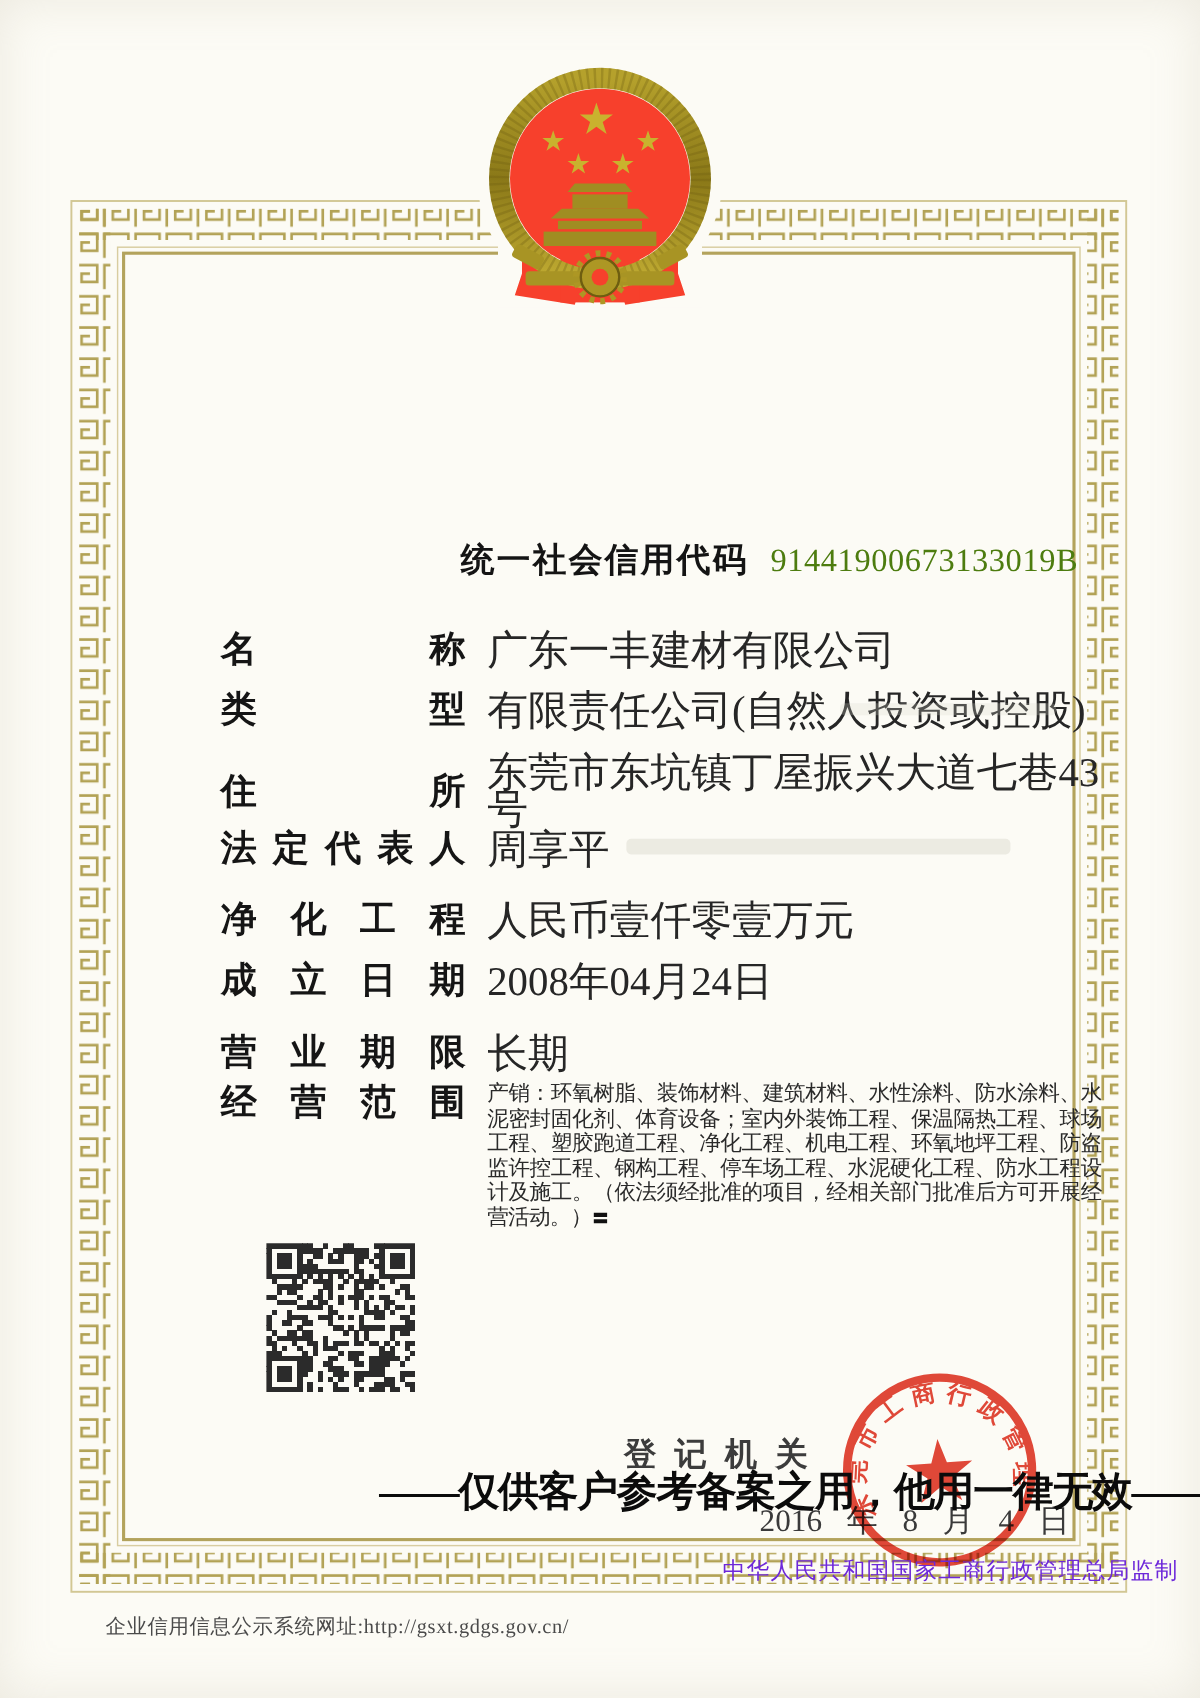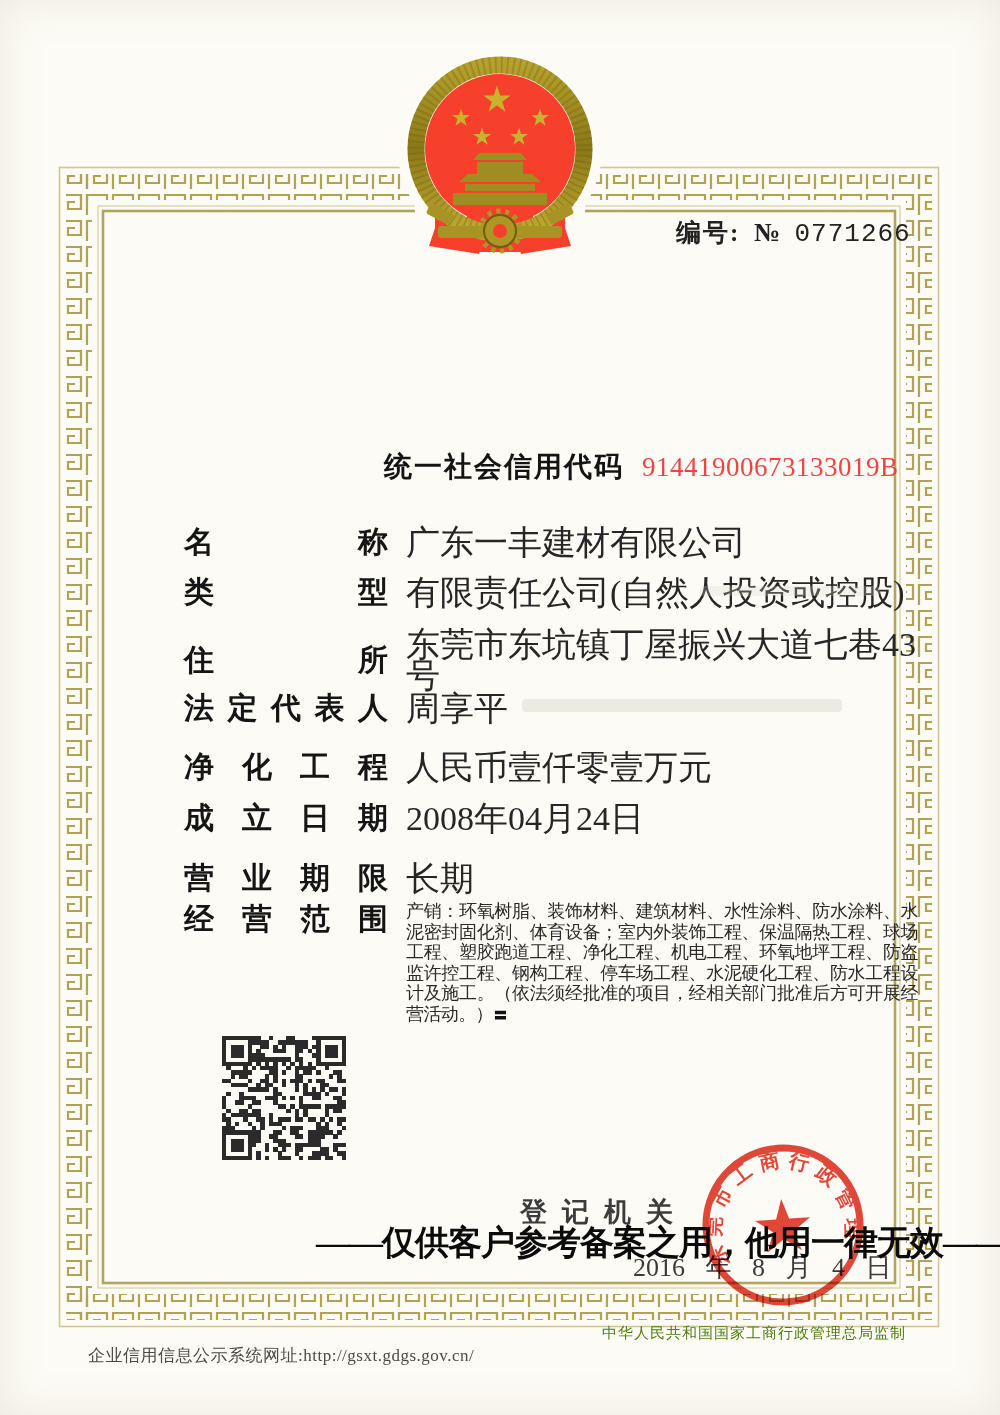--- a/index.html
+++ b/index.html
@@ -23,21 +23,21 @@
     position:absolute;left:50%;top:280px;transform:translateX(-50%);
     font-family:"DejaVu Sans","Liberation Sans",sans-serif;
     font-size:122px;font-weight:900;letter-spacing:52px;white-space:nowrap;text-indent:26px;
     background:linear-gradient(178deg,#c3af35 8%,#8d7a18 42%,#6e5e10 58%,#c9b645 92%);
     -webkit-background-clip:text;background-clip:text;color:transparent;
     filter:drop-shadow(1px 2px 0 rgba(100,85,15,.35));
   }
   
   .credit{position:absolute;left:384px;top:448px;display:flex;align-items:center;gap:18px;white-space:nowrap;}
   .credit .lbl{font-size:28px;font-weight:bold;color:#141414;letter-spacing:2px;}
-  .credit .val{font-size:27px;color:#ef4444;letter-spacing:.5px;}
+  .credit .val{font-size:27px;color:#4d7c0f;letter-spacing:.5px;}
   
   .field-row{position:absolute;left:184px;width:734px;display:flex;align-items:center;}
   .f-label{width:204px;flex:0 0 204px;font-size:30px;font-weight:bold;color:#151515;
            text-align:justify;text-align-last:justify;line-height:36px;}
   .f-value{margin-left:18px;font-size:34px;color:#262626;line-height:31px;}
   .row-0{top:524px}.row-1{top:574px}.row-2{top:629px}.row-3{top:690px}
   .row-4{top:749px}.row-5{top:800px}.row-6{top:860px}
   .row-7{top:901px;align-items:flex-start;}
   .row-7 .f-value{font-size:18px;line-height:20.5px;letter-spacing:-.6px;width:512px;
                   text-align:justify;margin-top:0;color:#2a2a2a;}
@@ -52,21 +52,21 @@
             word-spacing:14px;white-space:nowrap;}
   
   .seal-svg{position:absolute;left:698px;top:1140px;transform:rotate(-4deg);
             mix-blend-mode:multiply;opacity:.93;}
   
   .watermark{position:absolute;left:316px;top:1220px;font-size:34px;font-weight:900;
              color:#0b0b0b;white-space:nowrap;letter-spacing:-1px;z-index:9;
              font-family:"Liberation Serif","DejaVu Serif",serif;}
   
   .footer-left{position:absolute;left:88px;top:1344px;font-size:17px;color:#4a4a4a;letter-spacing:.5px;}
-  .footer-right{position:absolute;left:602px;top:1324px;font-size:15px;color:#4d7c0f;letter-spacing:1px;}
+  .footer-right{position:absolute;left:602px;top:1296px;font-size:19px;color:#6d28d9;letter-spacing:1px;}
 </style>
 </head>
 <body>
 
 <div class="page">
 
   <svg class="border-svg" width="882" height="1162" viewBox="0 0 882 1162">
     <defs>
       <pattern id="gk" patternUnits="userSpaceOnUse" width="26" height="26">
         <path d="M3 23 V3 H23 V17 H10 V10 H17" fill="none" stroke="#b2a255" stroke-width="2.2"></path>
@@ -120,25 +120,20 @@
     </g>
 
     <rect x="45" y="176" width="124" height="12" rx="3" fill="#a89424"></rect>
     <rect x="34" y="158" width="26" height="12" rx="3" fill="#a89424" transform="rotate(28 47 164)"></rect>
     <rect x="154" y="158" width="26" height="12" rx="3" fill="#a89424" transform="rotate(-28 167 164)"></rect>
     <circle cx="107" cy="181" r="16" fill="#ad9724" stroke="#6e5e10" stroke-width="2"></circle>
     <circle cx="107" cy="181" r="20" fill="none" stroke="#ad9724" stroke-width="5" stroke-dasharray="4 5"></circle>
     <circle cx="107" cy="181" r="7" fill="#f7402c"></circle>
   </svg>
 
-  <div class="serial">
-    <span class="lbl">编号:</span>
-    <span class="no-sign">№</span>
-    <span class="num">0771266</span>
-  </div>
 
 
   <div class="credit">
     <span class="lbl">统一社会信用代码</span>
     <span class="val">91441900673133019B</span>
   </div>
 
   <div id="fields">
     <div class="field-row row-0">
       <div class="f-label">名称</div>

